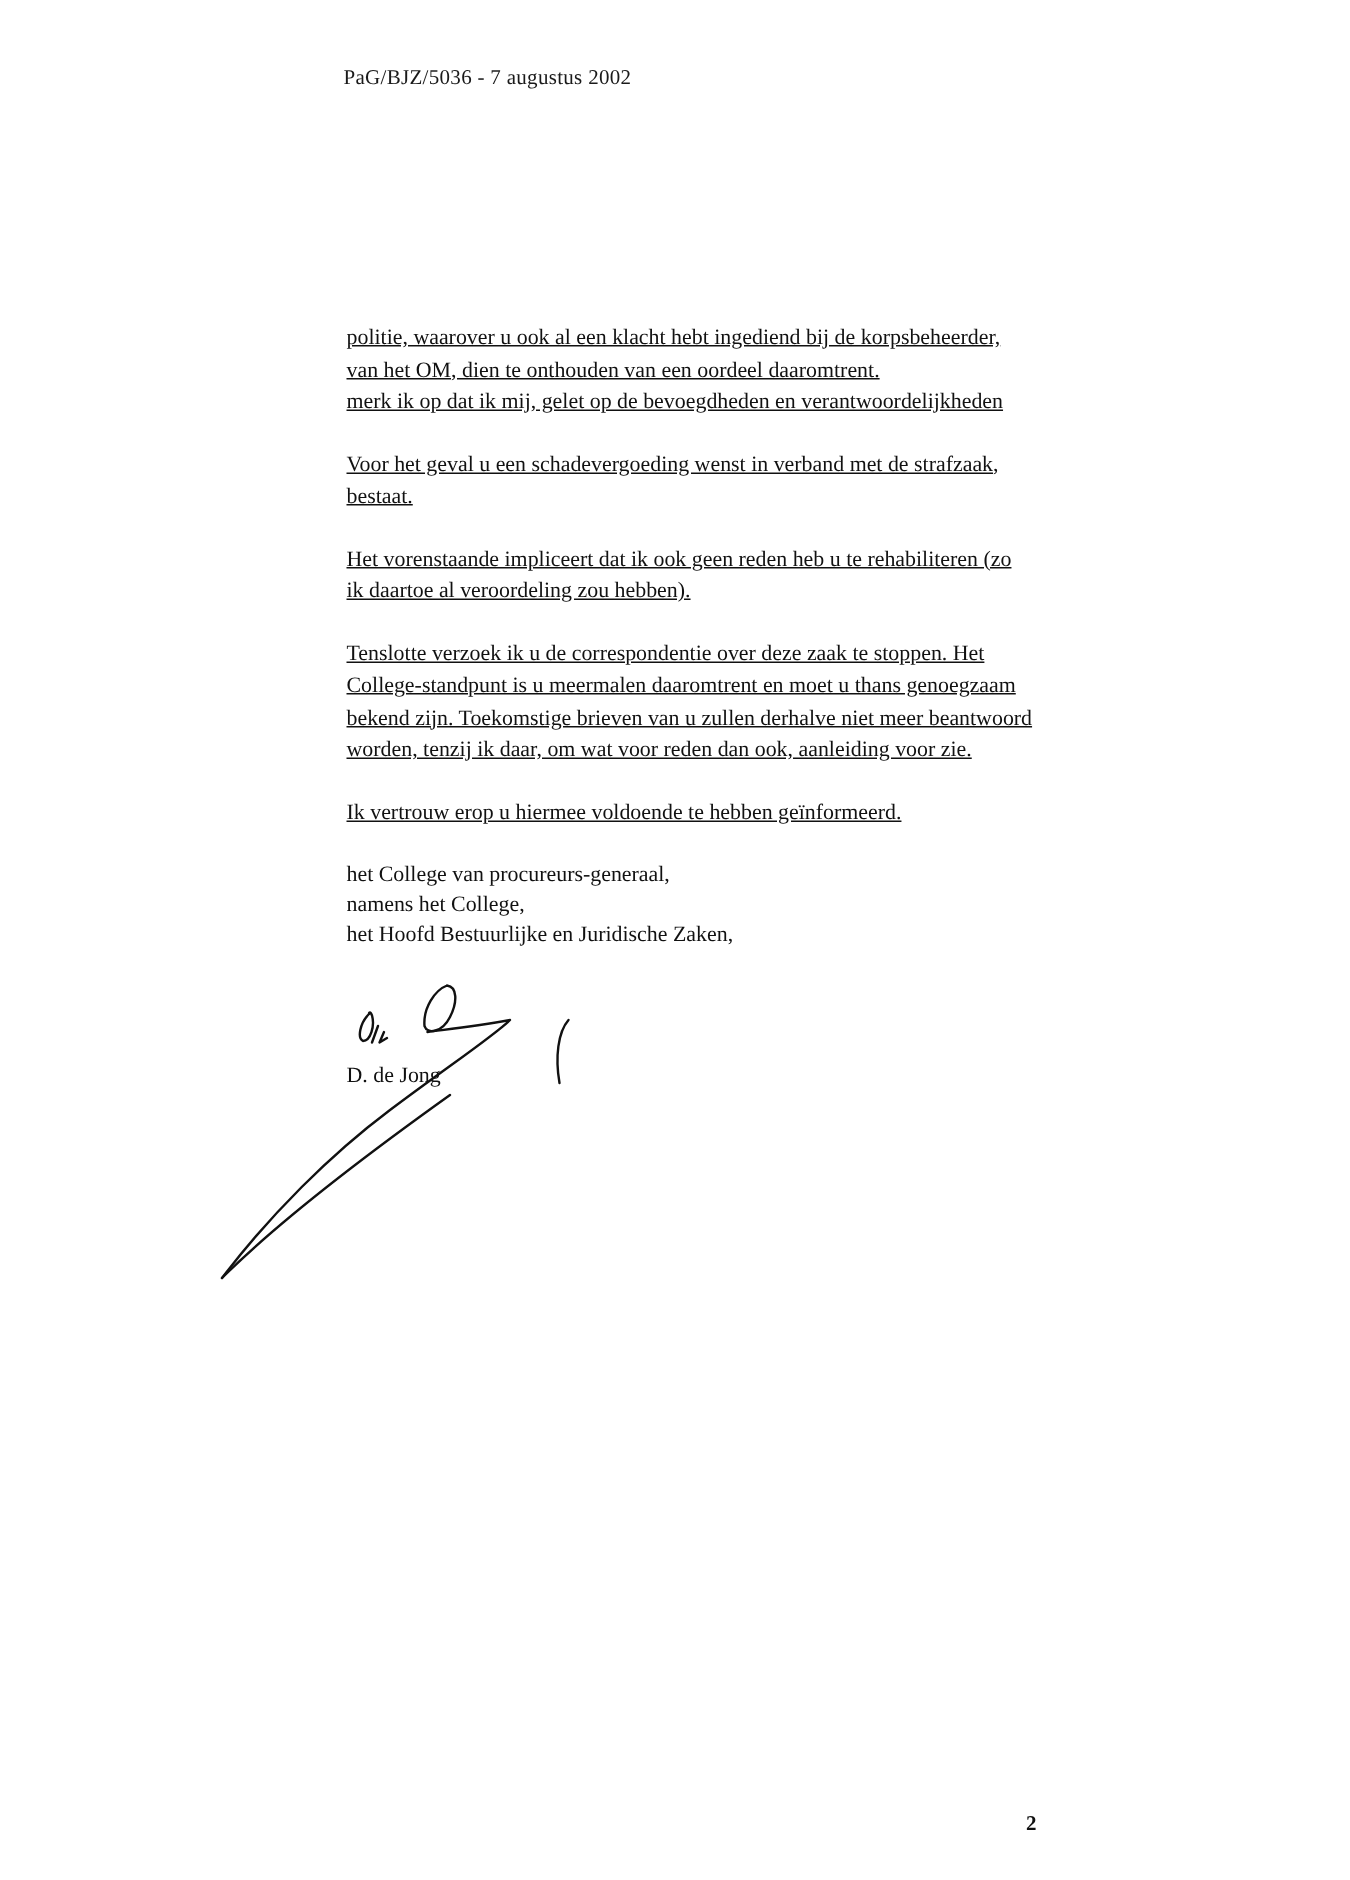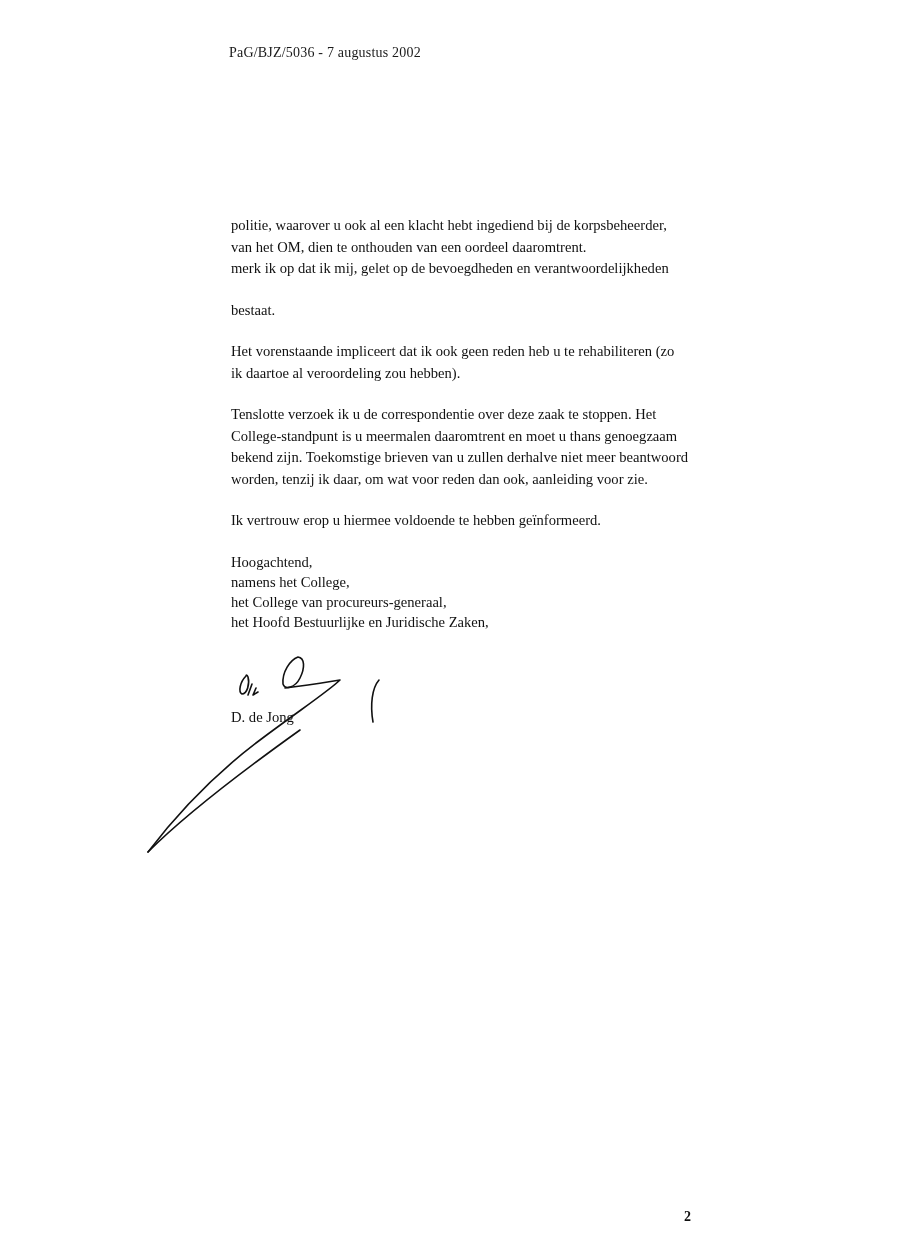--- a/index.html
+++ b/index.html
@@ -1,57 +1,57 @@
 <!DOCTYPE html>
 <html><head>
   <meta charset="utf-8">
   <style>
     html, body { margin: 0; padding: 0; background: #ffffff; }
     body { width: 900px; height: 1253px; position: relative; overflow: hidden; color: #111; font-family: "Liberation Serif", "DejaVu Serif", serif; }
     .ref { position: absolute; left: 229px; top: 45px; font-size: 14px; letter-spacing: 0.2px; color: #1a1a1a; }
     .body { position: absolute; left: 231px; top: 215px; width: 580px; font-size: 14.6px; line-height: 21.5px; }
     .para { margin: 0 0 20px 0; }
-    .para .ln { display: block; white-space: nowrap; }
+    .para .ln { display: block; white-space: nowrap; text-decoration: underline; }
     .closing { margin-top: 2px; }
     .closing .ln { display: block; white-space: nowrap; line-height: 20px; }
     .signer { position: absolute; left: 231px; top: 709px; font-size: 14.6px; }
     .sig { position: absolute; left: 0; top: 0; width: 900px; height: 1253px; pointer-events: none; }
     .pagenum { position: absolute; left: 684px; top: 1209px; font-size: 14px; font-weight: bold; }
   </style>
 </head>
 <body>
 
 <div class="ref">PaG/BJZ/5036 - 7 augustus 2002</div>
 
 <div class="body">
   <p class="para">
     <span class="ln">politie, waarover u ook al een klacht hebt ingediend bij de korpsbeheerder,</span>
     <span class="ln">van het OM, dien te onthouden van een oordeel daaromtrent.</span>
     <span class="ln">merk ik op dat ik mij, gelet op de bevoegdheden en verantwoordelijkheden</span>
   </p>
   <p class="para">
+    <span class="ln">Voor het geval u een schadevergoeding wenst in verband met de strafzaak,</span>
     <span class="ln">bestaat.</span>
   </p>
   <p class="para">
     <span class="ln">Het vorenstaande impliceert dat ik ook geen reden heb u te rehabiliteren (zo</span>
     <span class="ln">ik daartoe al veroordeling zou hebben).</span>
   </p>
   <p class="para">
     <span class="ln">Tenslotte verzoek ik u de correspondentie over deze zaak te stoppen. Het</span>
     <span class="ln">College-standpunt is u meermalen daaromtrent en moet u thans genoegzaam</span>
     <span class="ln">bekend zijn. Toekomstige brieven van u zullen derhalve niet meer beantwoord</span>
     <span class="ln">worden, tenzij ik daar, om wat voor reden dan ook, aanleiding voor zie.</span>
   </p>
   <p class="para">
     <span class="ln">Ik vertrouw erop u hiermee voldoende te hebben geïnformeerd.</span>
   </p>
   <div class="closing">
-    <span class="ln">Hoogachtend,</span>
+    <span class="ln">het College van procureurs-generaal,</span>
     <span class="ln">namens het College,</span>
-    <span class="ln">het College van procureurs-generaal,</span>
     <span class="ln">het Hoofd Bestuurlijke en Juridische Zaken,</span>
   </div>
 </div>
 
 <div class="signer">D. de Jong</div>
 
 <svg class="sig" viewBox="0 0 900 1253" xmlns="http://www.w3.org/2000/svg">
   <g fill="none" stroke="#111" stroke-width="1.6" stroke-linecap="round" stroke-linejoin="round">
 
     <path d="M246 676 C240 682 238 692 242 694 C247 694 250 684 248 677 C247 674 246 675 246 676"></path>

